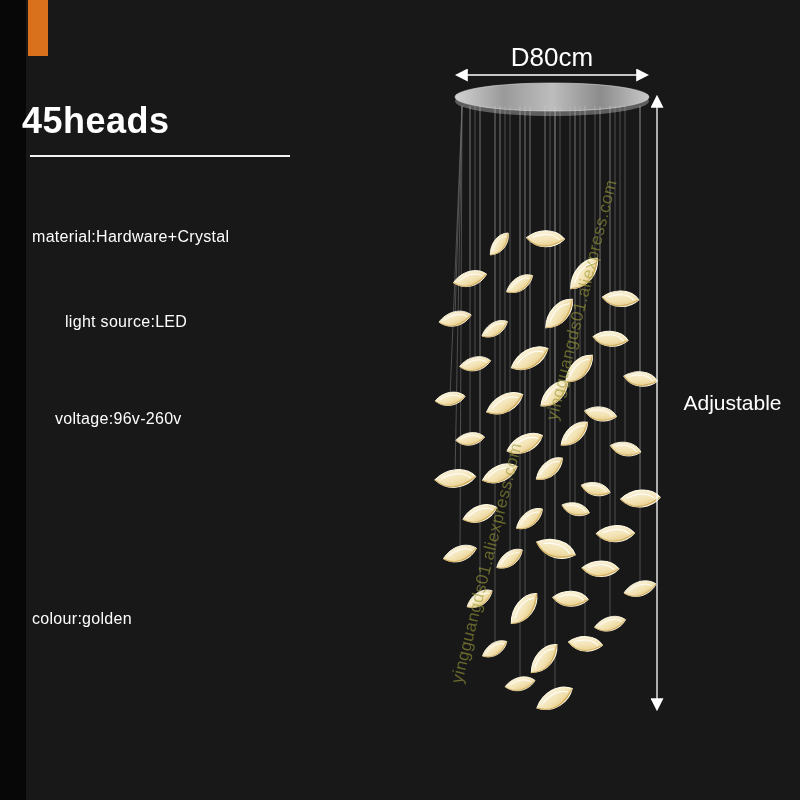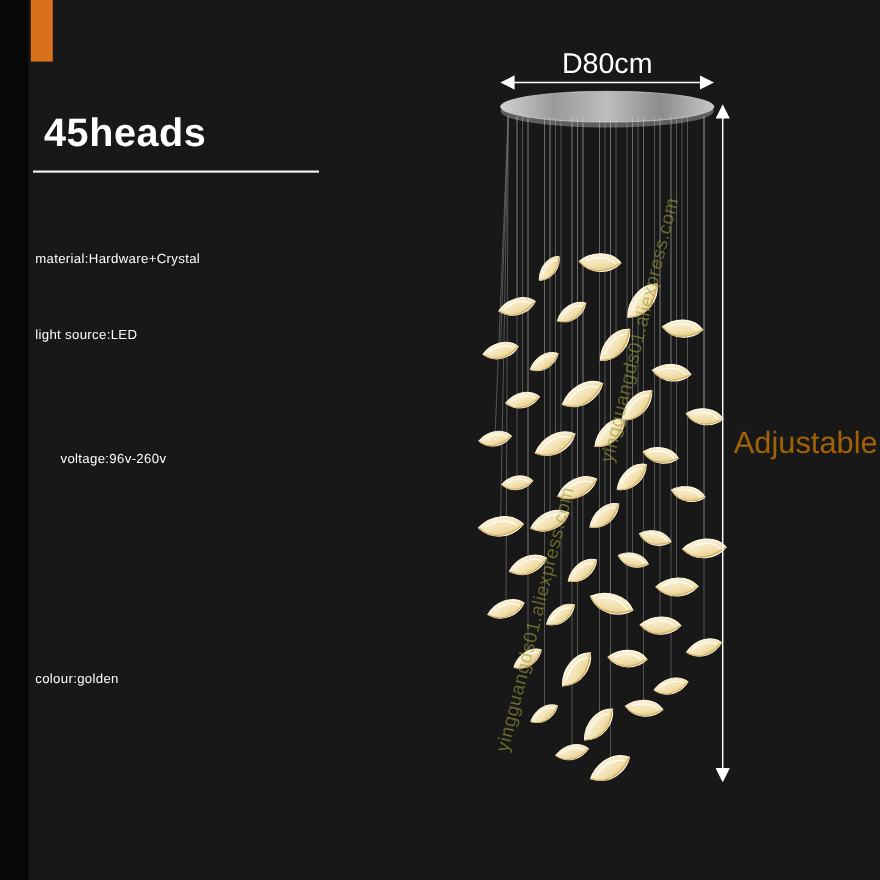--- a/index.html
+++ b/index.html
@@ -4,38 +4,38 @@
 <style>
   html,body{margin:0;padding:0;background:#000;}
   .canvas{
     position:relative;width:800px;height:800px;overflow:hidden;
     background:#181818;
     font-family:"Liberation Sans", sans-serif;
   }
   .left-strip{position:absolute;left:0;top:0;width:26px;height:800px;background:#070707;}
   .accent-bar{position:absolute;left:28px;top:0;width:20px;height:56px;background:#d8701c;}
   .title{
-    position:absolute;left:40px;top:100px;color:#fff;
+    position:absolute;left:22px;top:100px;color:#fff;
     font-size:36px;font-weight:bold;letter-spacing:.5px;
   }
   .title-underline{position:absolute;left:30px;top:155px;width:260px;height:2px;background:#f2f2f2;}
-  .spec{position:absolute;left:32px;color:#fdfdfd;font-size:12px;letter-spacing:.3px;text-align:right;}
+  .spec{position:absolute;left:32px;color:#fdfdfd;font-size:16px;letter-spacing:.3px;text-align:right;}
   .spec-material{top:228px;}
-  .spec-light{top:297px;}
+  .spec-light{top:313px;margin-left:33px;}
   .spec-voltage{top:410px;margin-left:23px;}
   .spec-size{top:510px;left:36px;}
   .spec-colour{top:610px;}
   .chandelier{position:absolute;left:0;top:0;width:800px;height:800px;}
   .dim-top{
     position:absolute;left:492px;top:42px;width:120px;text-align:center;
     color:#fff;font-size:26px;
   }
   .dim-right{
     position:absolute;left:665px;top:390px;width:135px;text-align:center;
-    color:#a16207;font-size:28px;line-height:26px;
+    color:#ffffff;font-size:21px;line-height:26px;
   }
   .watermark{
     position:absolute;white-space:nowrap;color:rgba(155,155,60,.6);
     font-size:17px;letter-spacing:.5px;pointer-events:none;
   }
   .wm1{left:582px;top:300px;transform:translate(-50%,-50%) rotate(-76deg);}
   .wm2{left:487px;top:563px;transform:translate(-50%,-50%) rotate(-76deg);}
 </style>
 </head>
 <body>

